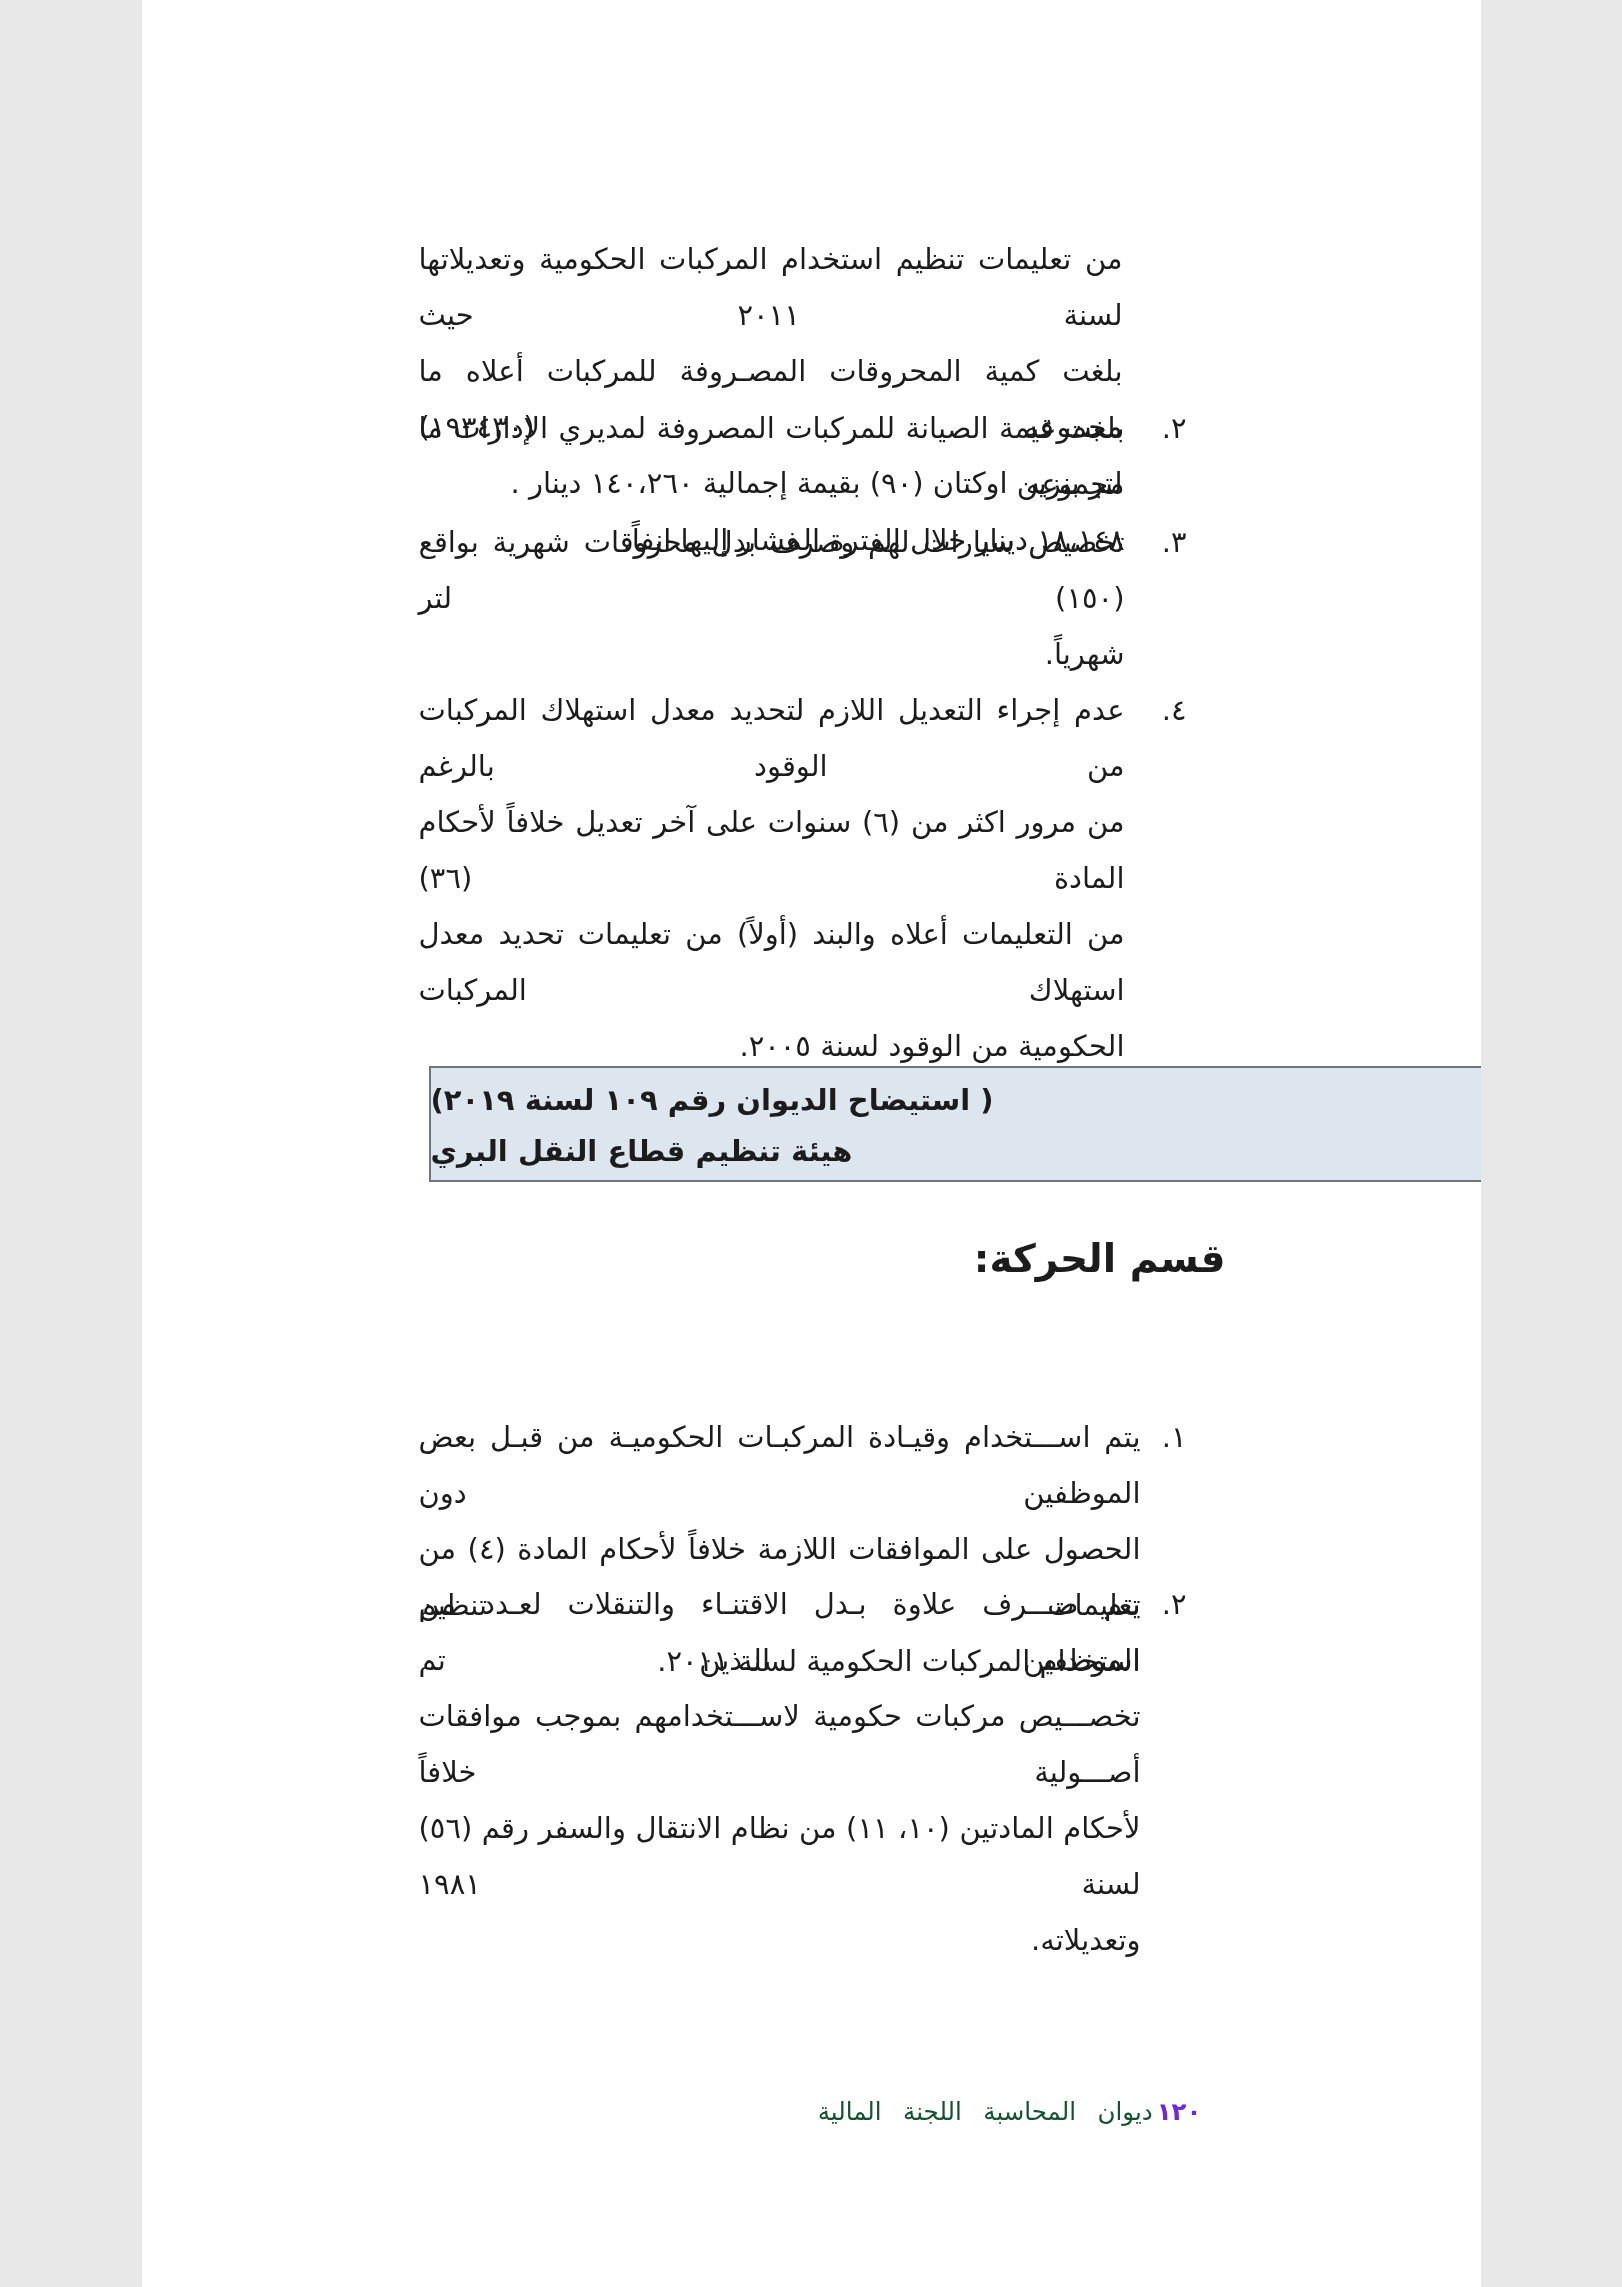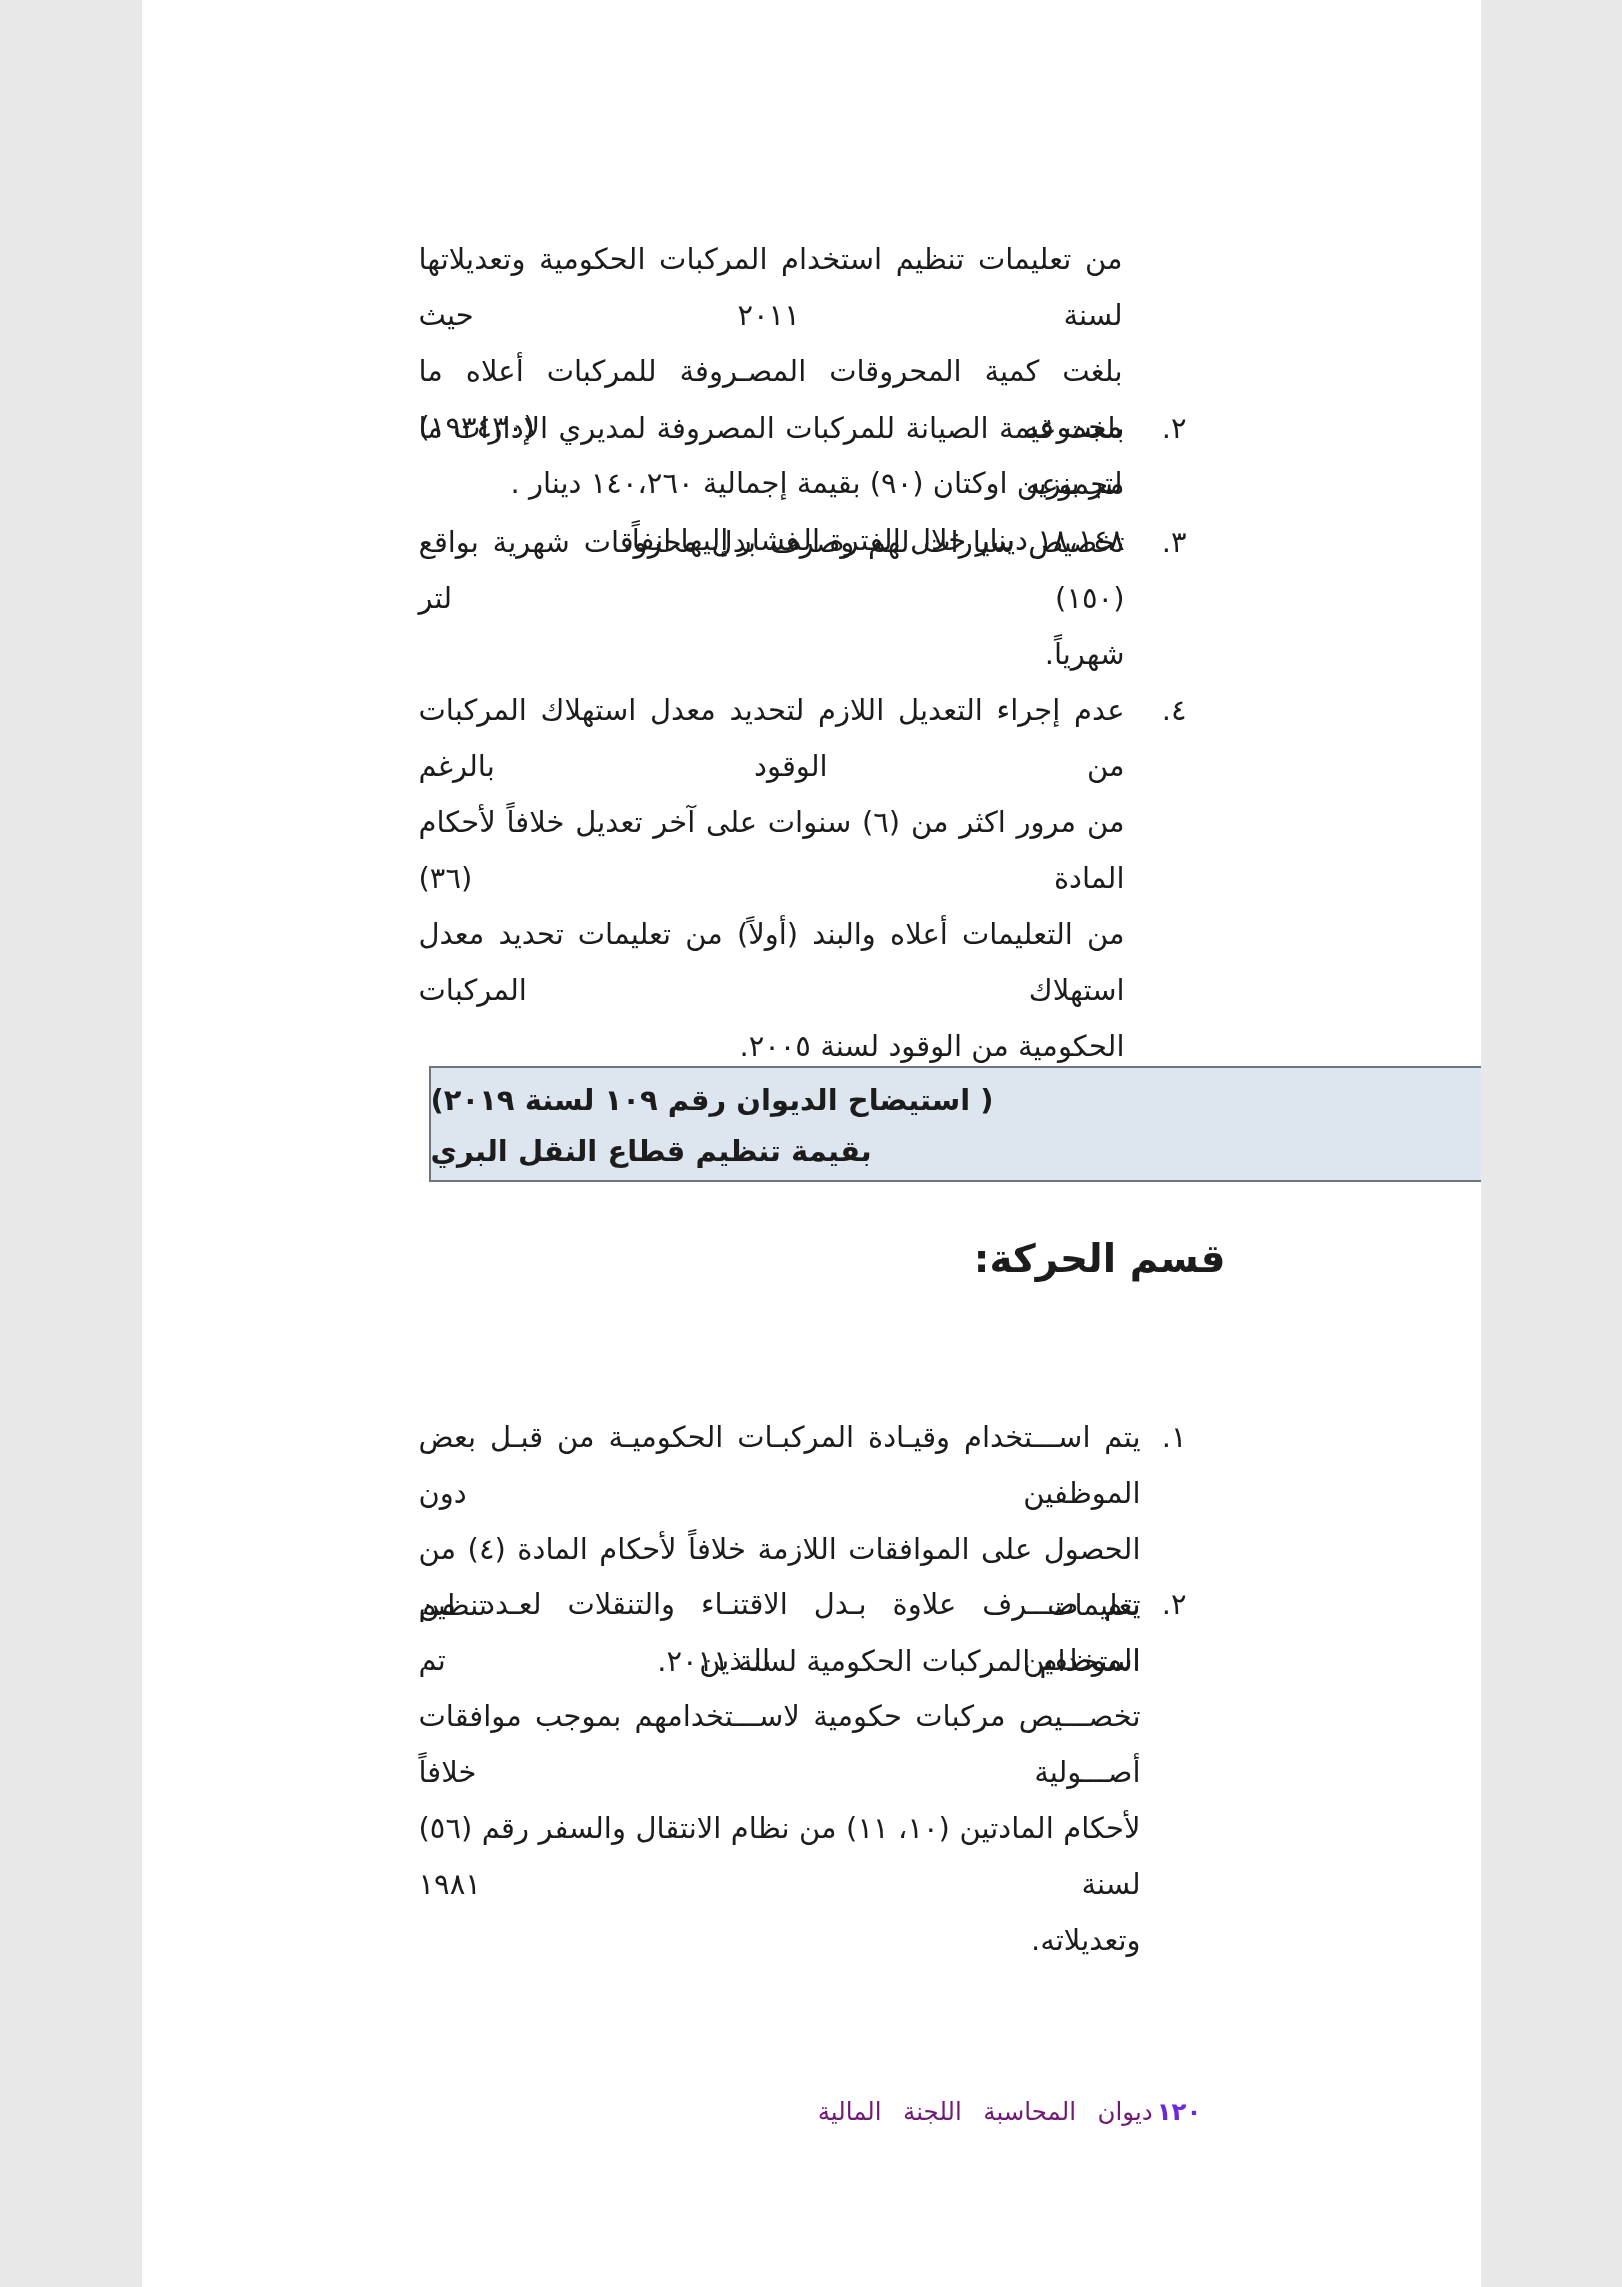--- a/index.html
+++ b/index.html
@@ -89,21 +89,21 @@
     right: 279px;
     font-size: 24.5px;
     line-height: 35px;
     display: flex;
     flex-direction: row;
     align-items: baseline;
     gap: 3.9px;
   }
   .footer .page-num { font-weight: bold; color: #6d28d9; letter-spacing: 1px; }
   .footer .footer-label {
-    color: #701a75;
+    color: #14532d;
     letter-spacing: 6.9px;
     word-spacing: 13.7px;
     font-weight: normal;
   }
 </style>
 </head>
 <body>
 
 <div class="page">
 
@@ -134,21 +134,21 @@
     <div class="item-body">
       <div class="ln j">عدم إجراء التعديل اللازم لتحديد معدل استهلاك المركبات من الوقود بالرغم</div>
       <div class="ln j">من مرور اكثر من (٦) سنوات على آخر تعديل خلافاً لأحكام المادة (٣٦)</div>
       <div class="ln j">من التعليمات أعلاه والبند (أولاً) من تعليمات تحديد معدل استهلاك المركبات</div>
       <div class="ln lastln">الحكومية من الوقود لسنة ٢٠٠٥.</div>
     </div>
   </div>
 
   <div class="notice-box">
     <div class="ln">( استيضاح الديوان رقم ١٠٩ لسنة ٢٠١٩)</div>
-    <div class="ln">بقيمة تنظيم قطاع النقل البري</div>
+    <div class="ln">هيئة تنظيم قطاع النقل البري</div>
   </div>
 
   <div class="section-heading">قسم الحركة:</div>
 
 
   <div class="num-item list2 body-text" id="s-item-1">
     <div class="item-marker">١.</div>
     <div class="item-body">
       <div class="ln j">يتم اســـتخدام وقيـادة المركبـات الحكوميـة من قبـل بعض الموظفين دون</div>
       <div class="ln j">الحصول على الموافقات اللازمة خلافاً لأحكام المادة (٤) من تعليمات تنظيم</div>

